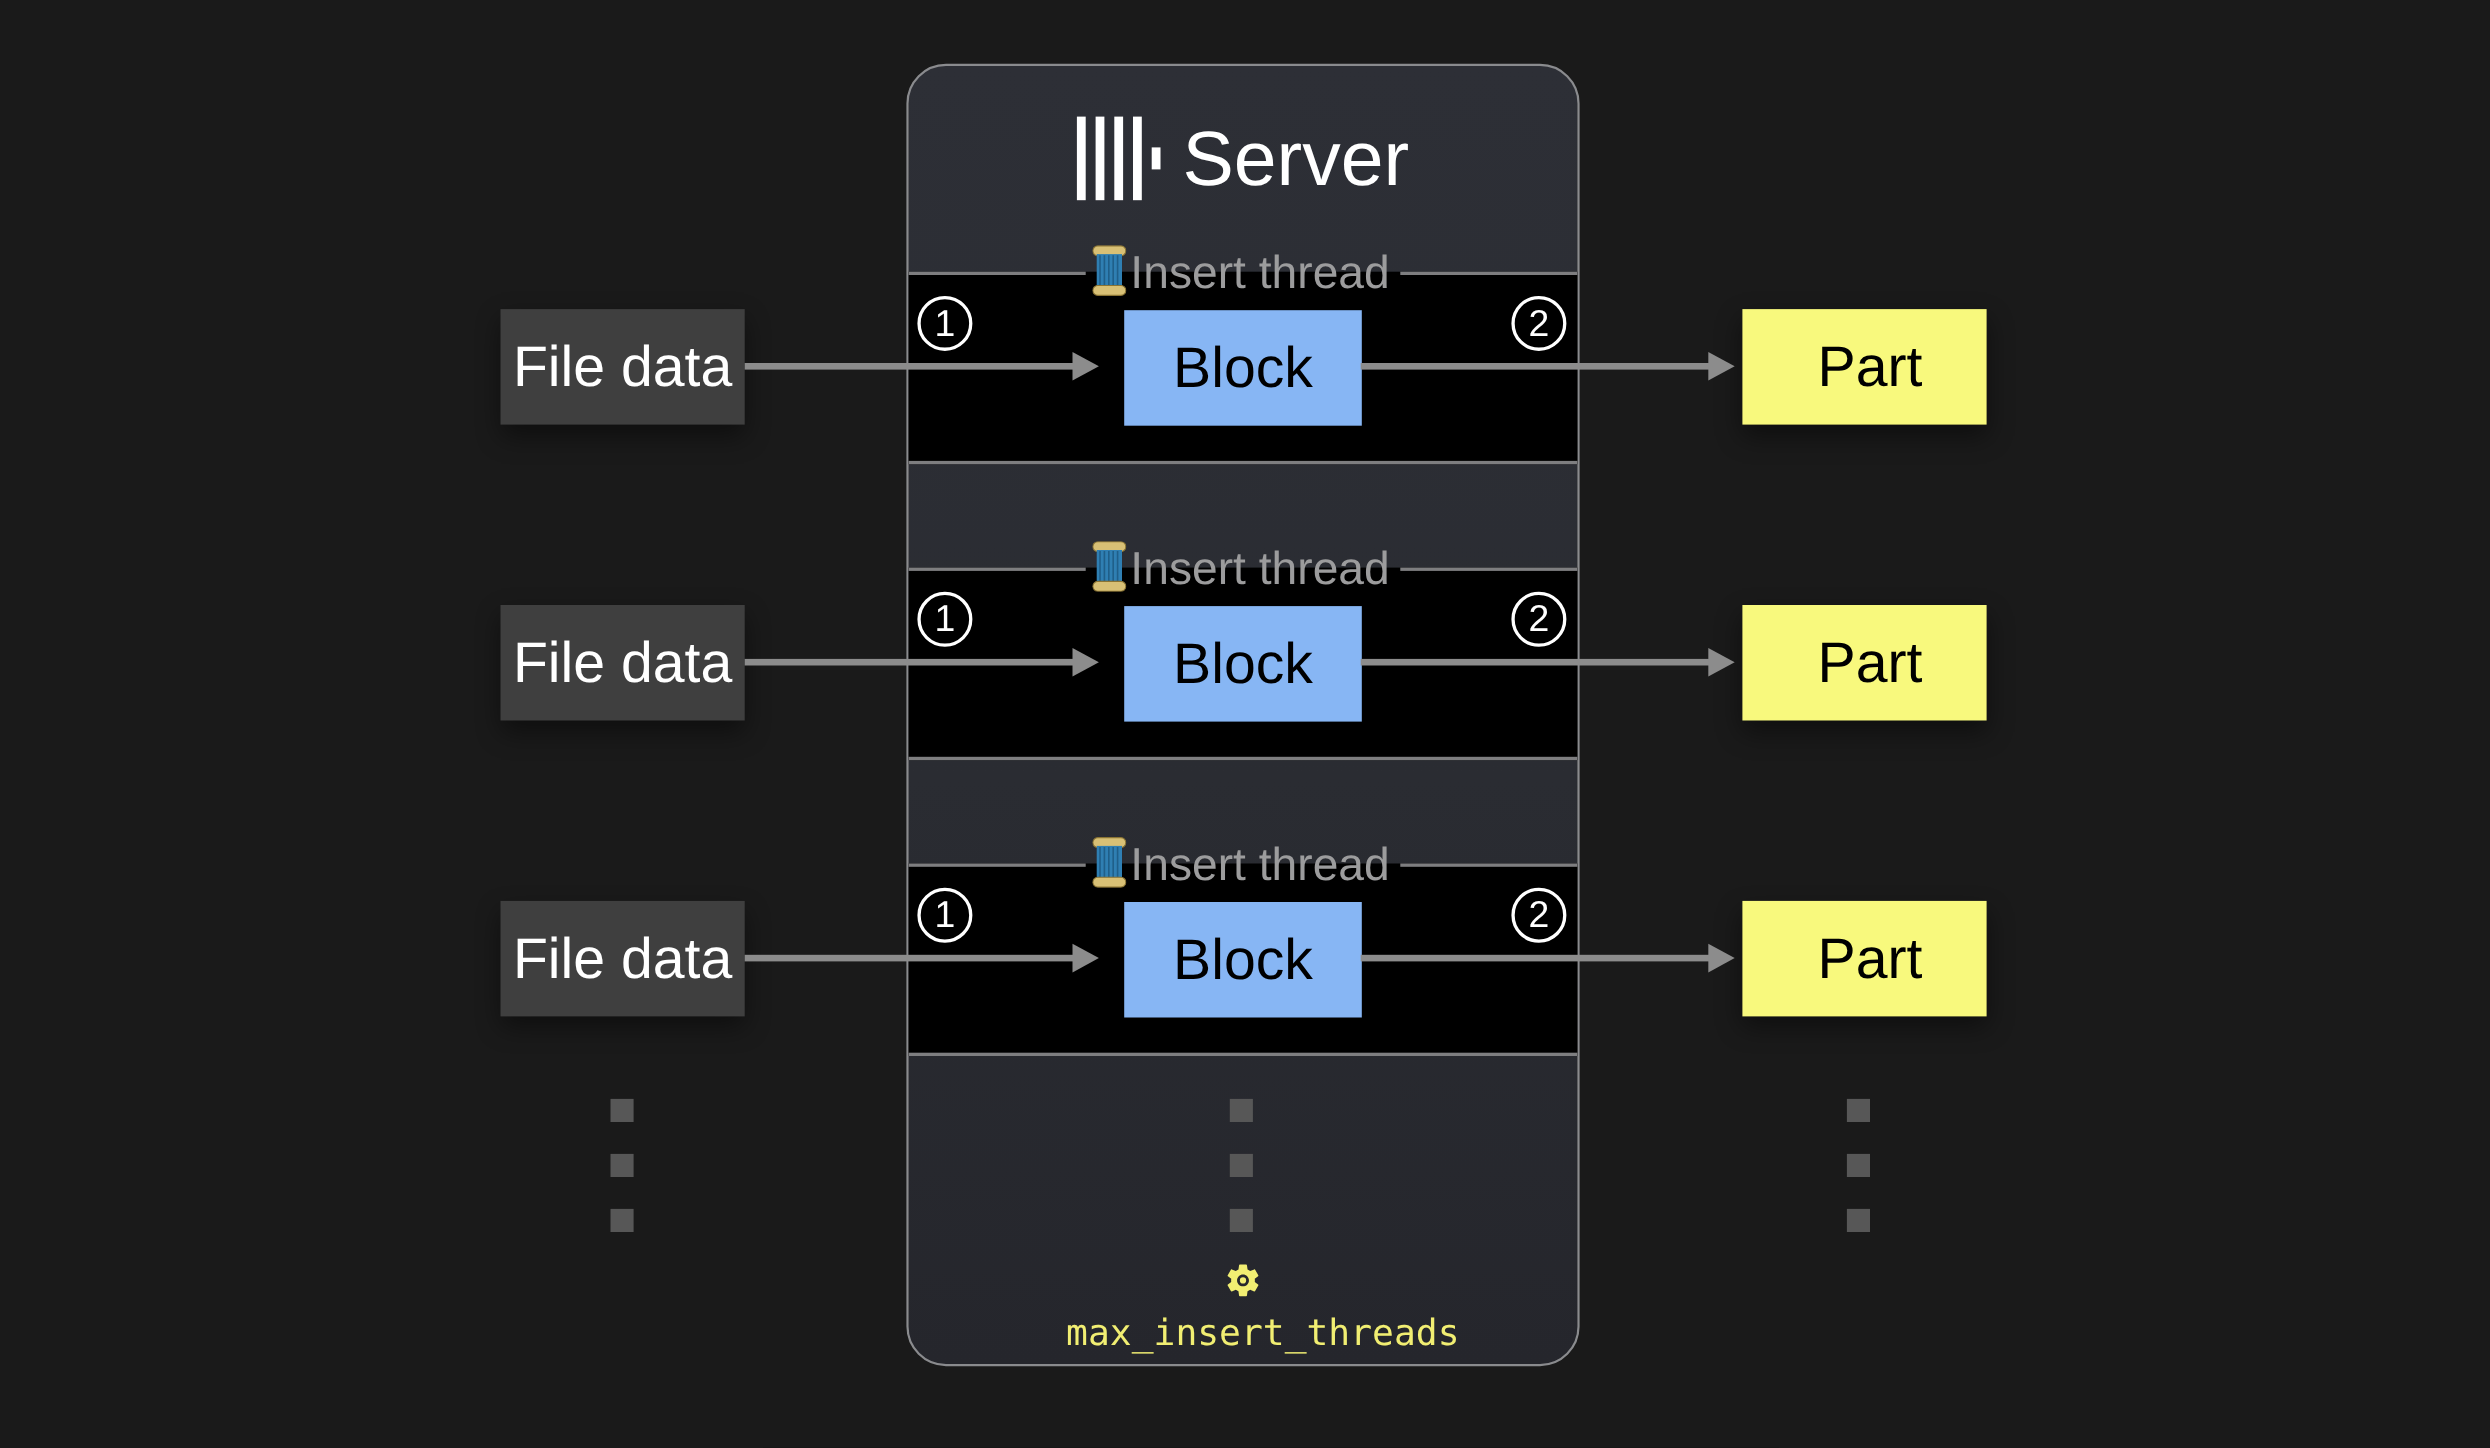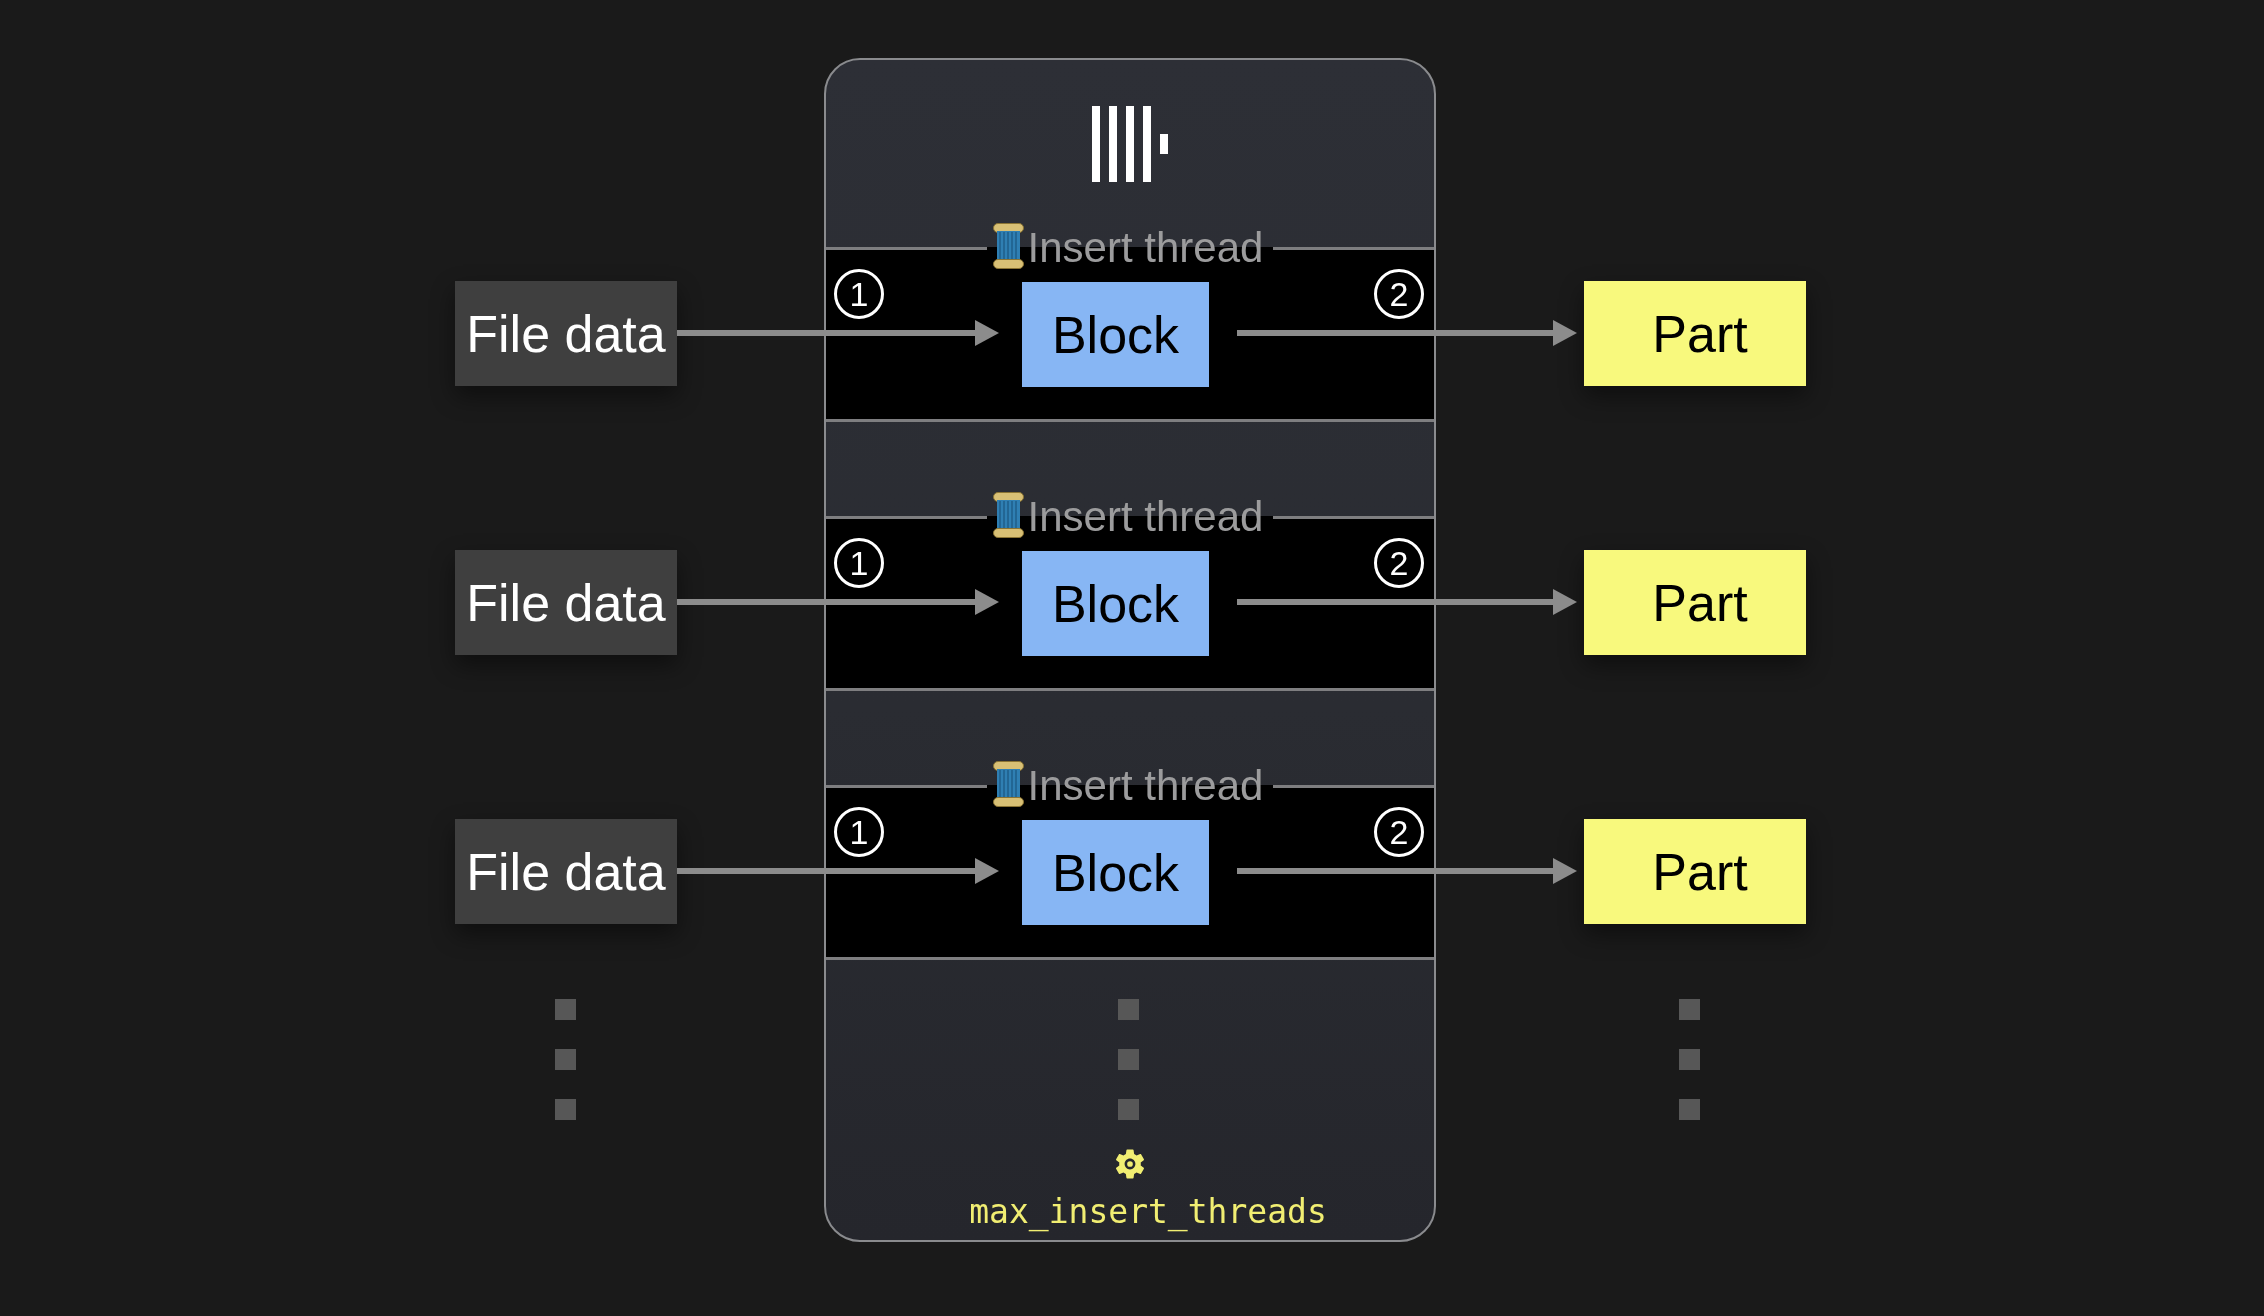--- a/index.html
+++ b/index.html
@@ -37,21 +37,21 @@
   .legend-text{color:#9c9c9d;font-size:42px;line-height:46px;white-space:nowrap;}
   .spool{display:block;margin-right:4px;}
   .step-circle{
     position:absolute;top:22px;width:50px;height:50px;box-sizing:border-box;
     border:3px solid #fff;border-radius:50%;
     display:flex;align-items:center;justify-content:center;
     color:#fff;font-size:34px;
   }
   .step-circle.s1{left:8px}.step-circle.s2{right:10px}
   .block-box{
-    position:absolute;left:50%;top:35px;width:187px;height:105px;margin-left:-108px;
+    position:absolute;left:50%;top:35px;width:216px;height:105px;margin-left:-108px;
     background:#87b6f4;display:flex;align-items:center;justify-content:center;
     color:#000;font-size:52px;text-align:right;
   }
   
   .side-box{
     position:absolute;width:222px;height:105px;
     display:flex;align-items:center;justify-content:center;
     font-size:52px;box-shadow:0 10px 22px rgba(0,0,0,0.45);
   }
   .file-box{left:455px;background:#3f3f3f;color:#fff;text-align:right;}
@@ -85,20 +85,21 @@
   <div class="server">
 
     <div class="server-title">
       <span class="ch-logo">
         <i></i>
           <i></i>
           <i></i>
           <i></i>
           <b></b>
       </span>
+      <span class="server-title-text">Server</span>
     </div>
 
     <div class="panel p1">
       <div class="legend">
         <span class="line ll"></span>
         <span class="spool">
           <svg width="31" height="46" viewBox="0 0 31 46">
               <rect x="0.5" y="0.5" width="30" height="9" rx="4.5" fill="#d8c075" stroke="#8a7434"></rect>
               <rect x="4" y="8" width="23" height="30" fill="#2f7fb3"></rect>
               <path d="M7 9v28M11 9v28M15 9v28M19 9v28M23 9v28" stroke="#1f5f8a" stroke-width="1.5"></path>

